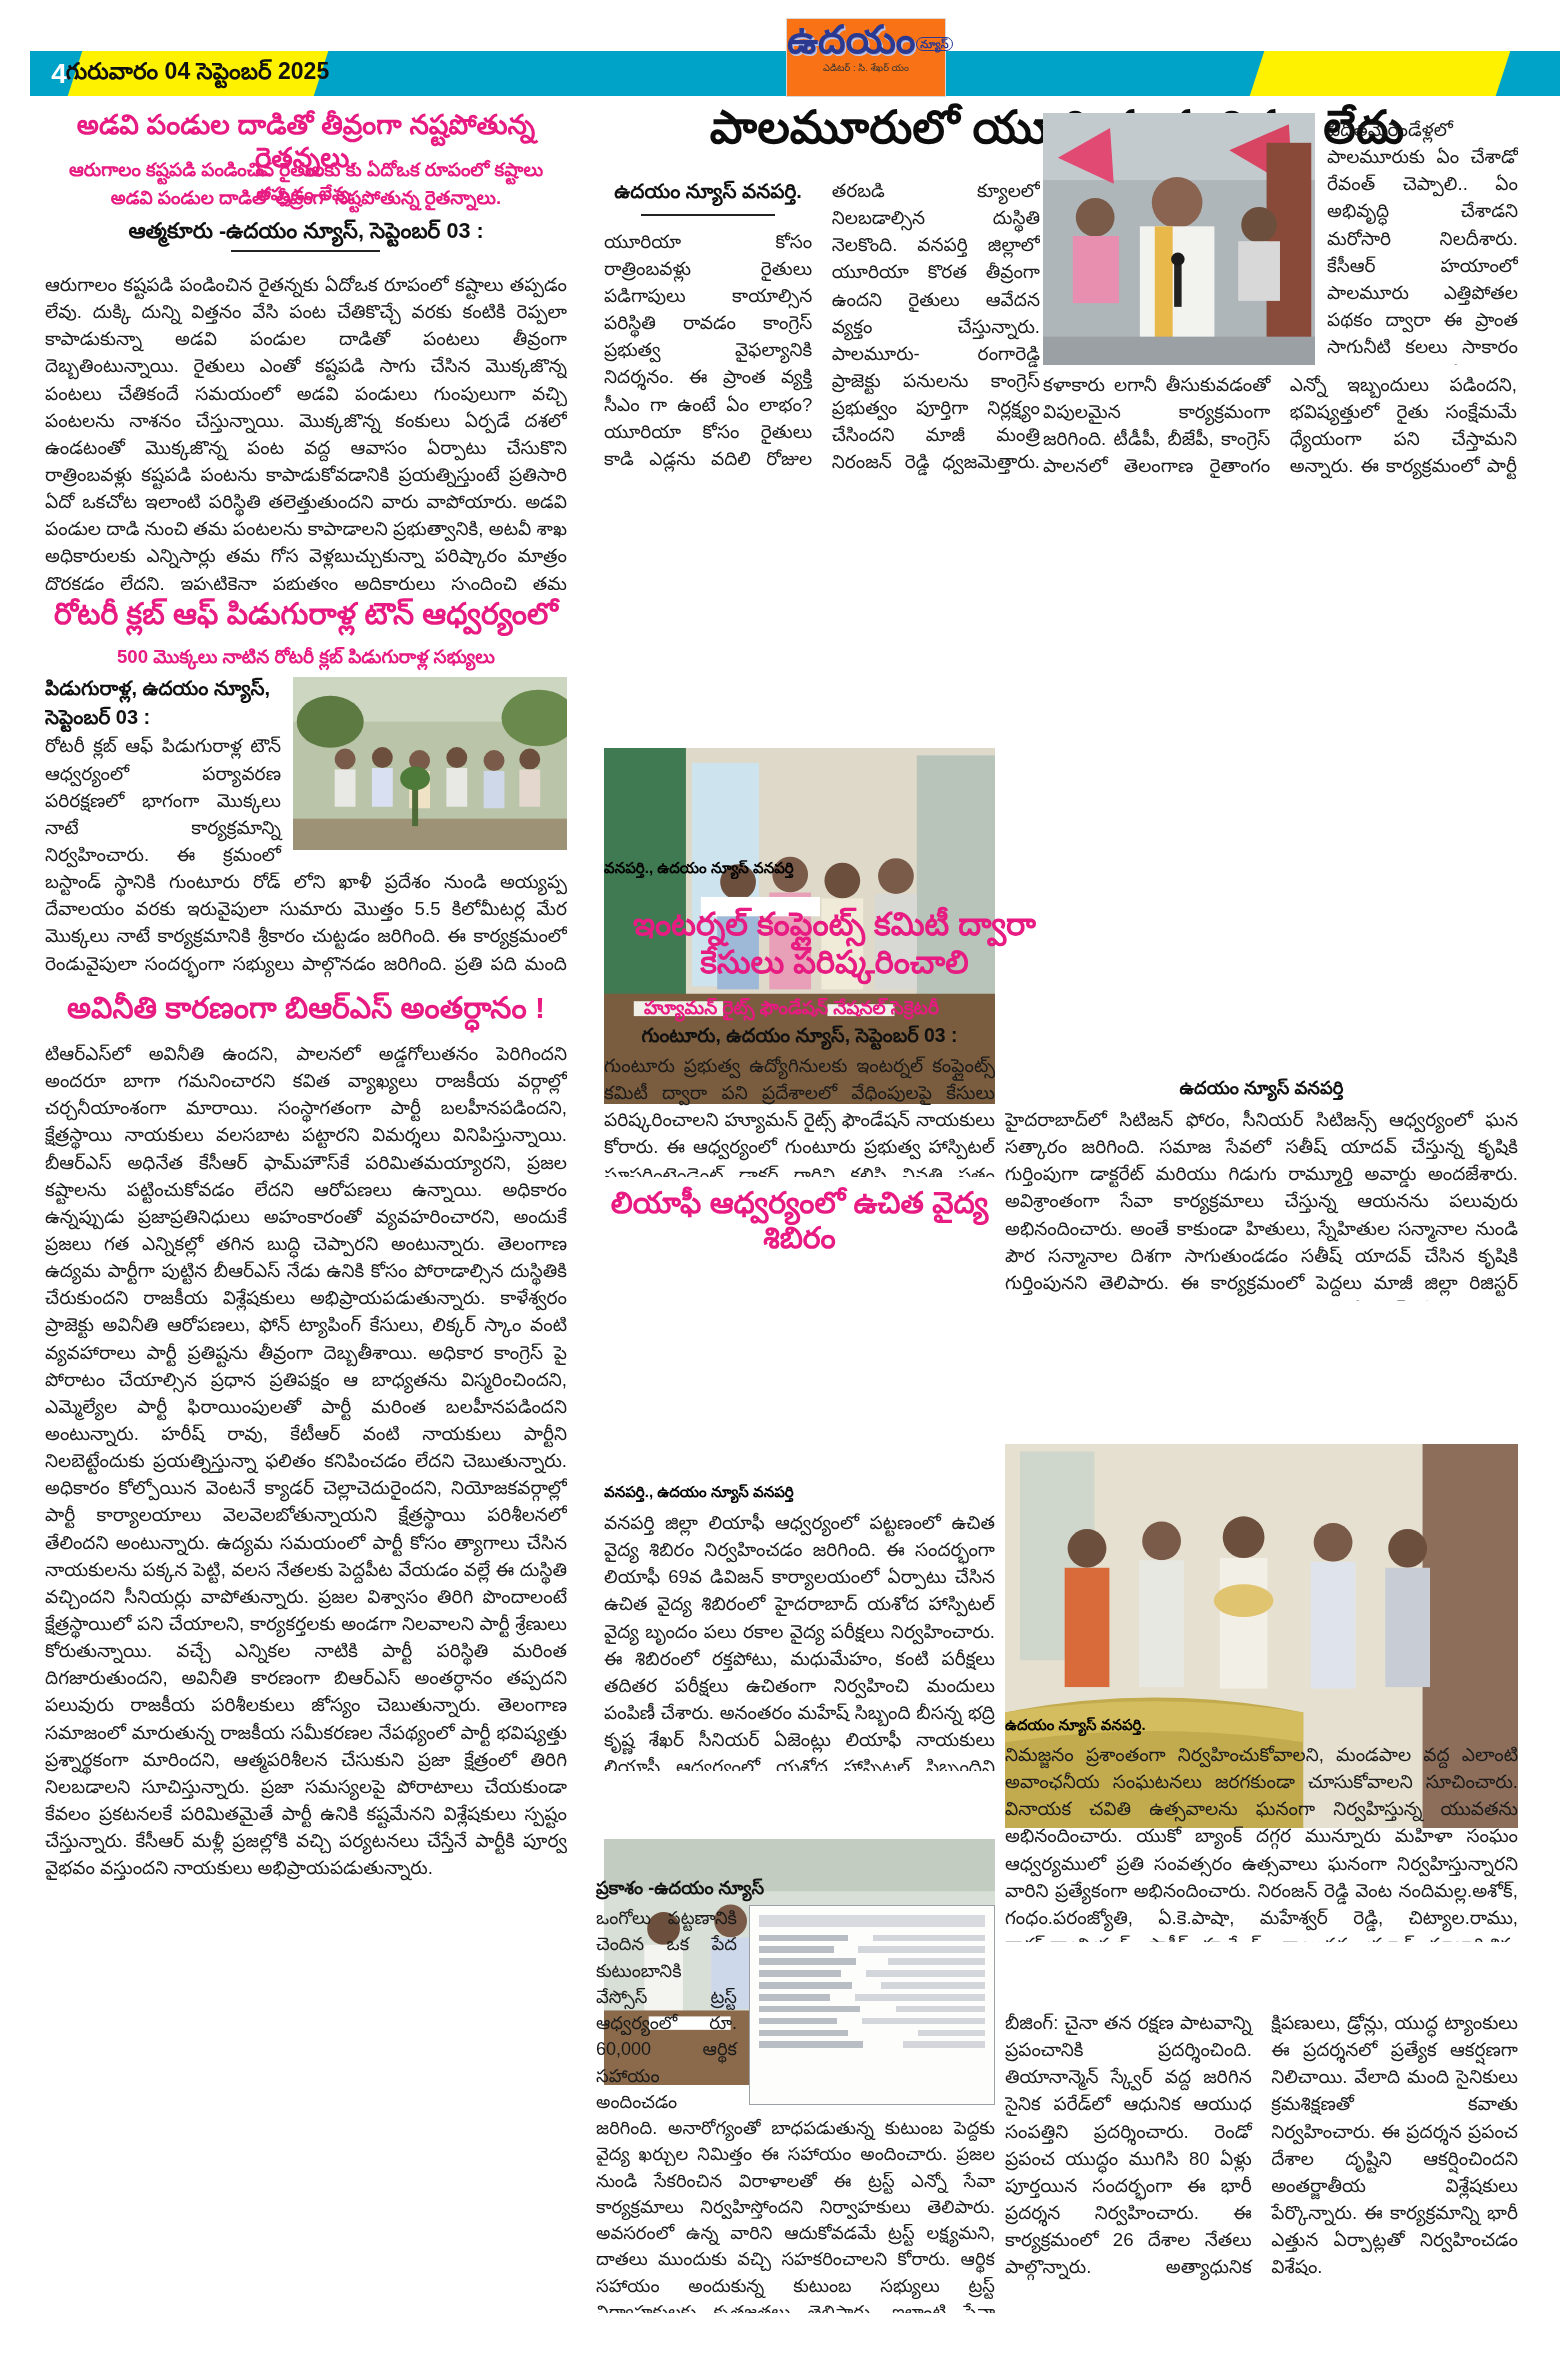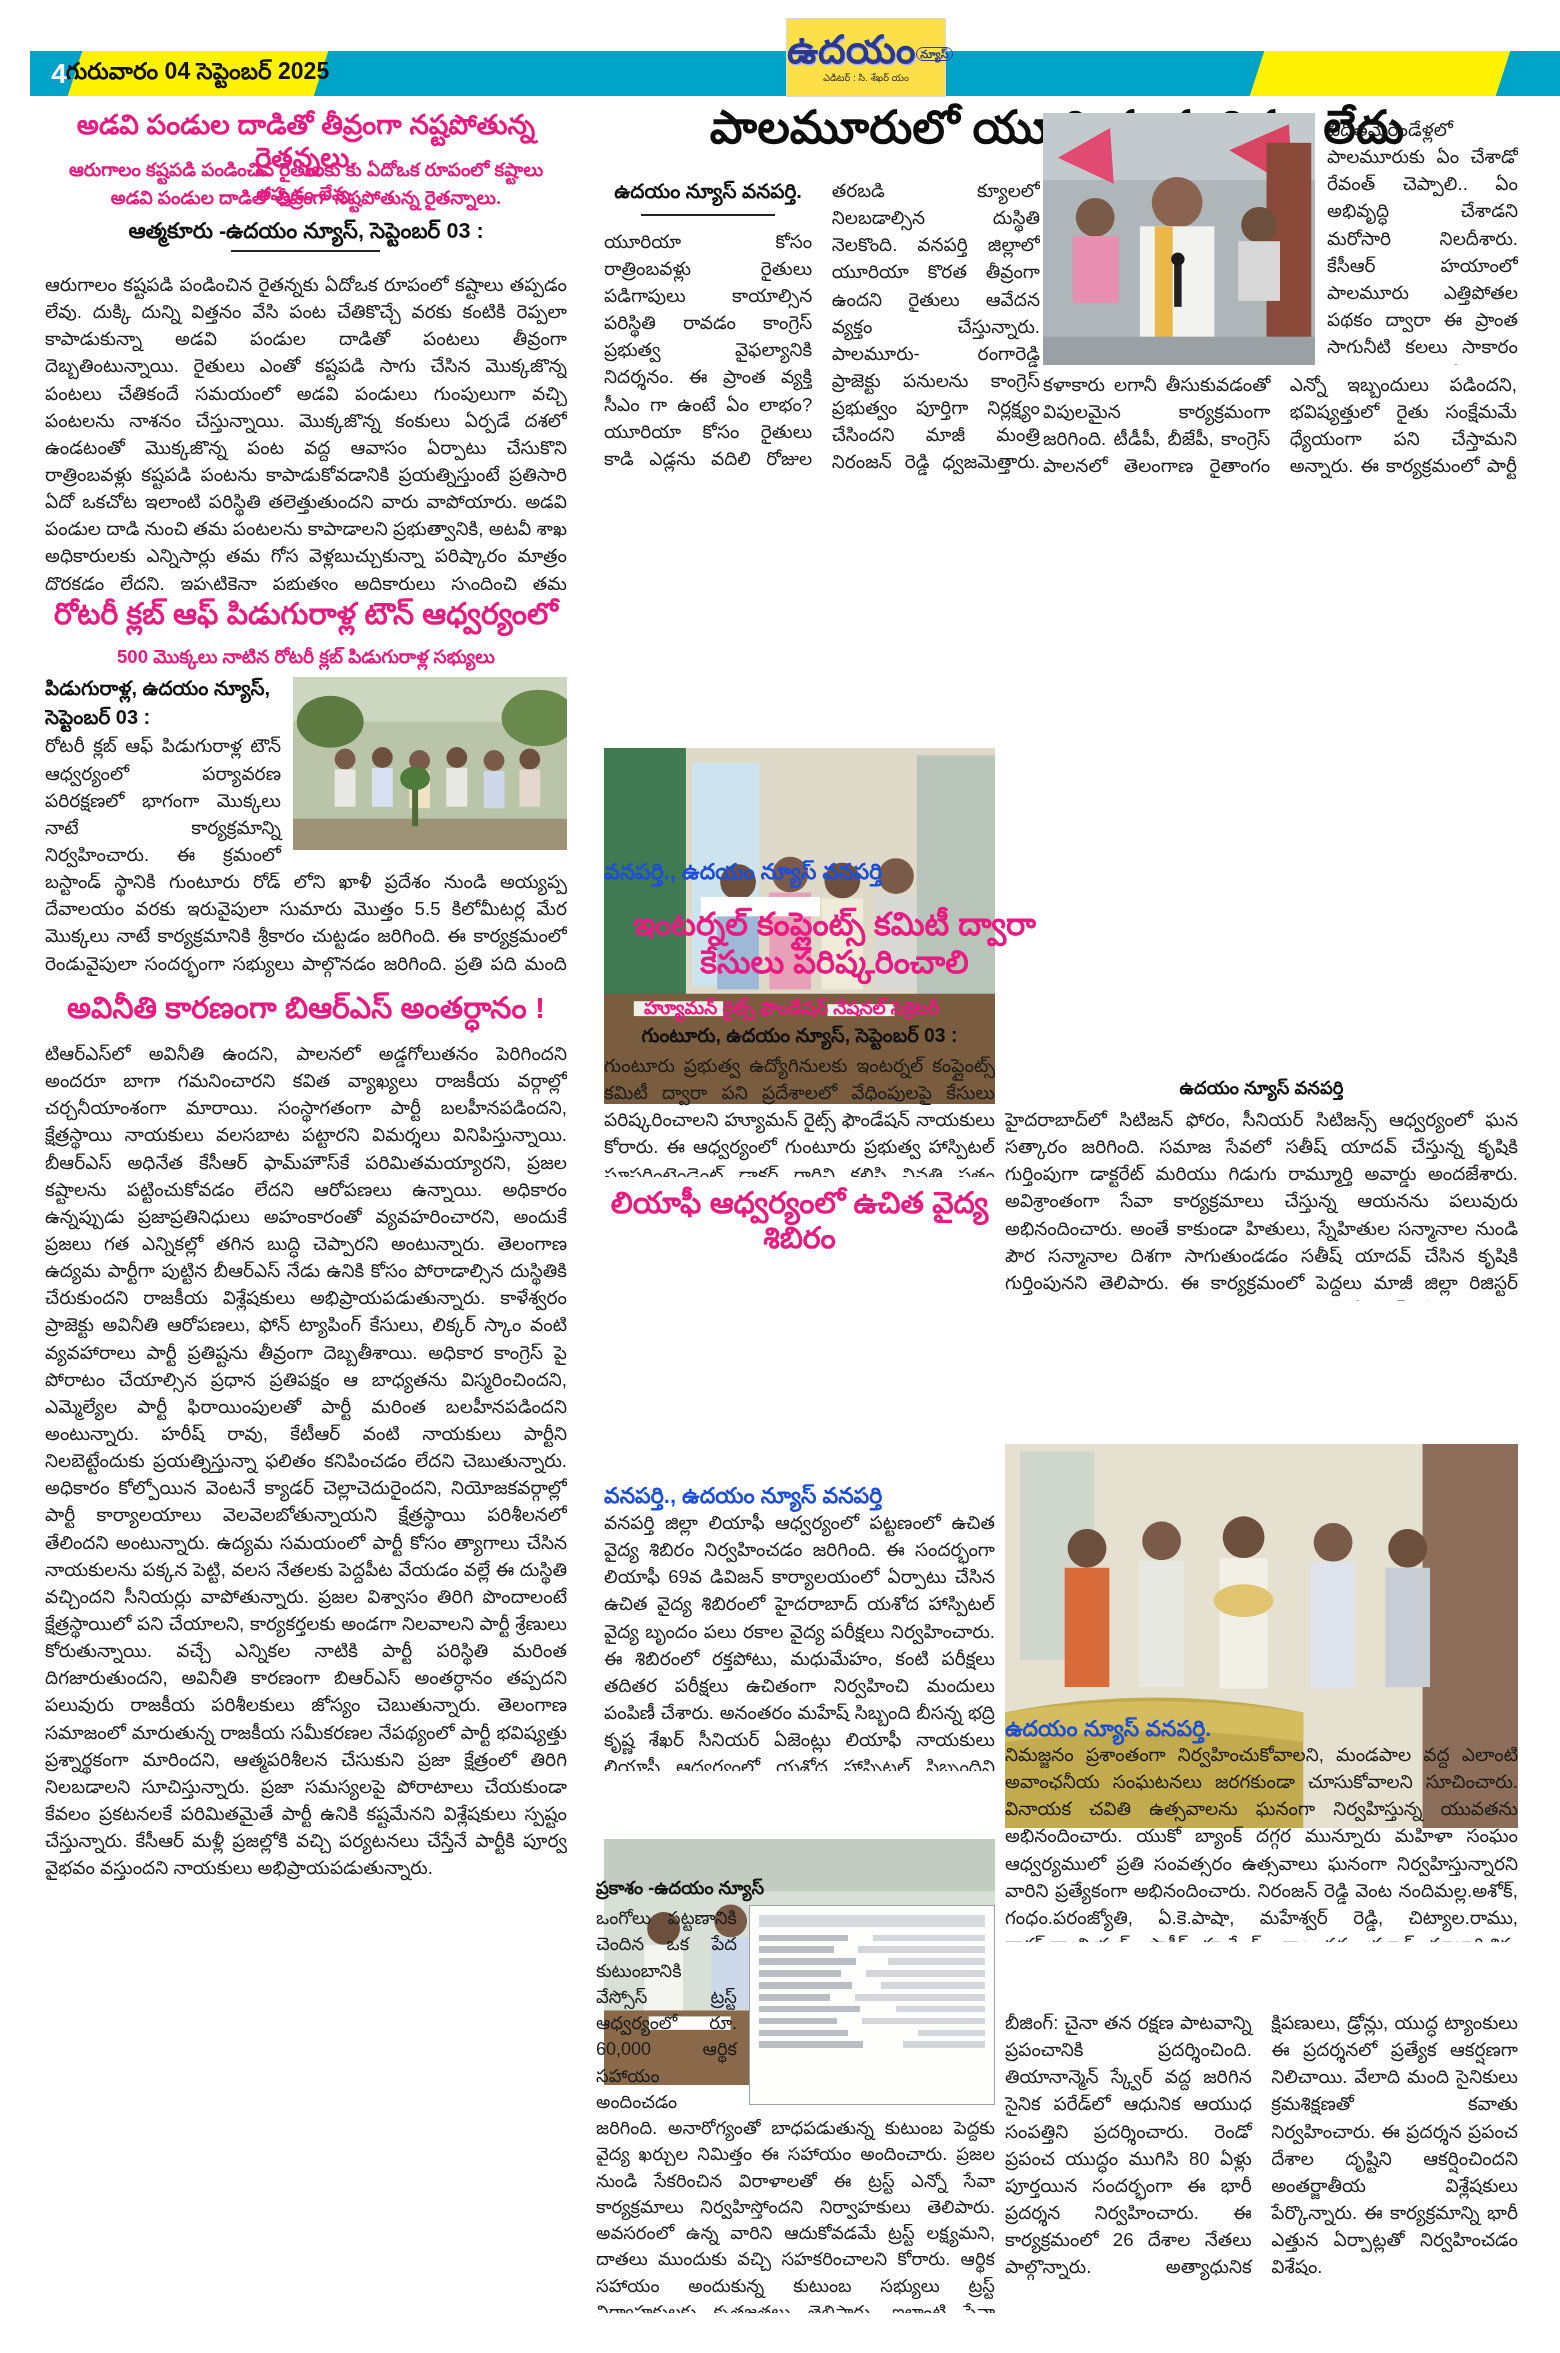--- a/index.html
+++ b/index.html
@@ -7,36 +7,36 @@
     position:relative;width:1561px;height:2354px;background:#ffffff;
     font-family:"Liberation Sans","DejaVu Sans",sans-serif;color:#171717;
     overflow:hidden;margin:0 auto;
   }
   .abs{position:absolute;}
   
   .mast-bar{background:#00a3c8;}
   .page-num{color:#ffffff;font-size:28px;font-weight:800;line-height:45px;text-align:center;}
   .banner{background:#fef200;transform:skewX(-18deg);display:flex;align-items:center;justify-content:center;}
   .banner .inner{transform:skewX(18deg);font-size:23px;font-weight:800;color:#101010;white-space:nowrap;}
-  .logo-box{background:#fde047;border:0.7px solid #d8d8d8;text-align:center;padding-top:11px;box-sizing:border-box;}
+  .logo-box{background:#f97316;border:0.7px solid #d8d8d8;text-align:center;padding-top:1px;box-sizing:border-box;}
   .logo-title{font-size:39px;font-weight:800;color:#2b3990;line-height:1.05;
     text-shadow:0.7px 0.7px 0 #9fa8da, 1.5px 1.5px 0 #c5cae9;}
   .logo-sub{font-size:11.2px;font-weight:700;color:#2b3990;border:0.7px solid #2b3990;border-radius:7.5px;padding:0 3.7px;vertical-align:super;}
   .logo-tagline{font-size:9.7px;color:#333;margin-top:1.5px;}
   
   .hl{color:#e71b82;font-weight:800;text-align:center;line-height:1.18;}
   .hl-black{color:#0d0d0d;font-weight:800;text-align:center;line-height:1.05;}
   .hl-brown{color:#5b4636;font-weight:800;text-align:center;line-height:1.1;}
   .subline{color:#e71b82;font-weight:700;text-align:center;line-height:1.3;}
   .dateline{color:#111;font-weight:800;text-align:center;}
   .dateline-left{color:#111;font-weight:800;text-align:left;}
   .rule{border-bottom:2.2px solid #222;width:157px;margin:7.5px auto 0 auto;}
   .bodytxt{font-size:18.6px;line-height:1.46;text-align:justify;color:#1a1a1a;overflow:hidden;}
   .cols2{column-count:2;column-gap:19.4px;}
-  .caption{font-size:22px;font-weight:800;color:#1d4ed8;}
+  .caption{font-size:15px;font-weight:800;color:#000000;}
   
   .photo{position:relative;overflow:hidden;background:#cfcfcf;}
   .photo svg{position:absolute;left:0;top:0;width:100%;height:100%;}
   .float-photo{float:right;margin:3px 0 7.5px 12px;}
   
   .receipt{float:right;margin:0 0 7.5px 12px;background:#fdfdfc;border:0.7px solid #9aa0a6;box-sizing:border-box;padding:9px;}
   .receipt .hdr{height:12px;background:#d7dbe0;margin-bottom:7.5px;}
   .receipt .row{display:flex;justify-content:space-between;margin:5.2px 0;}
   .receipt .lbl{height:6.7px;background:#b9bec4;}
   .receipt .val{height:6.7px;background:#d3d7db;}

